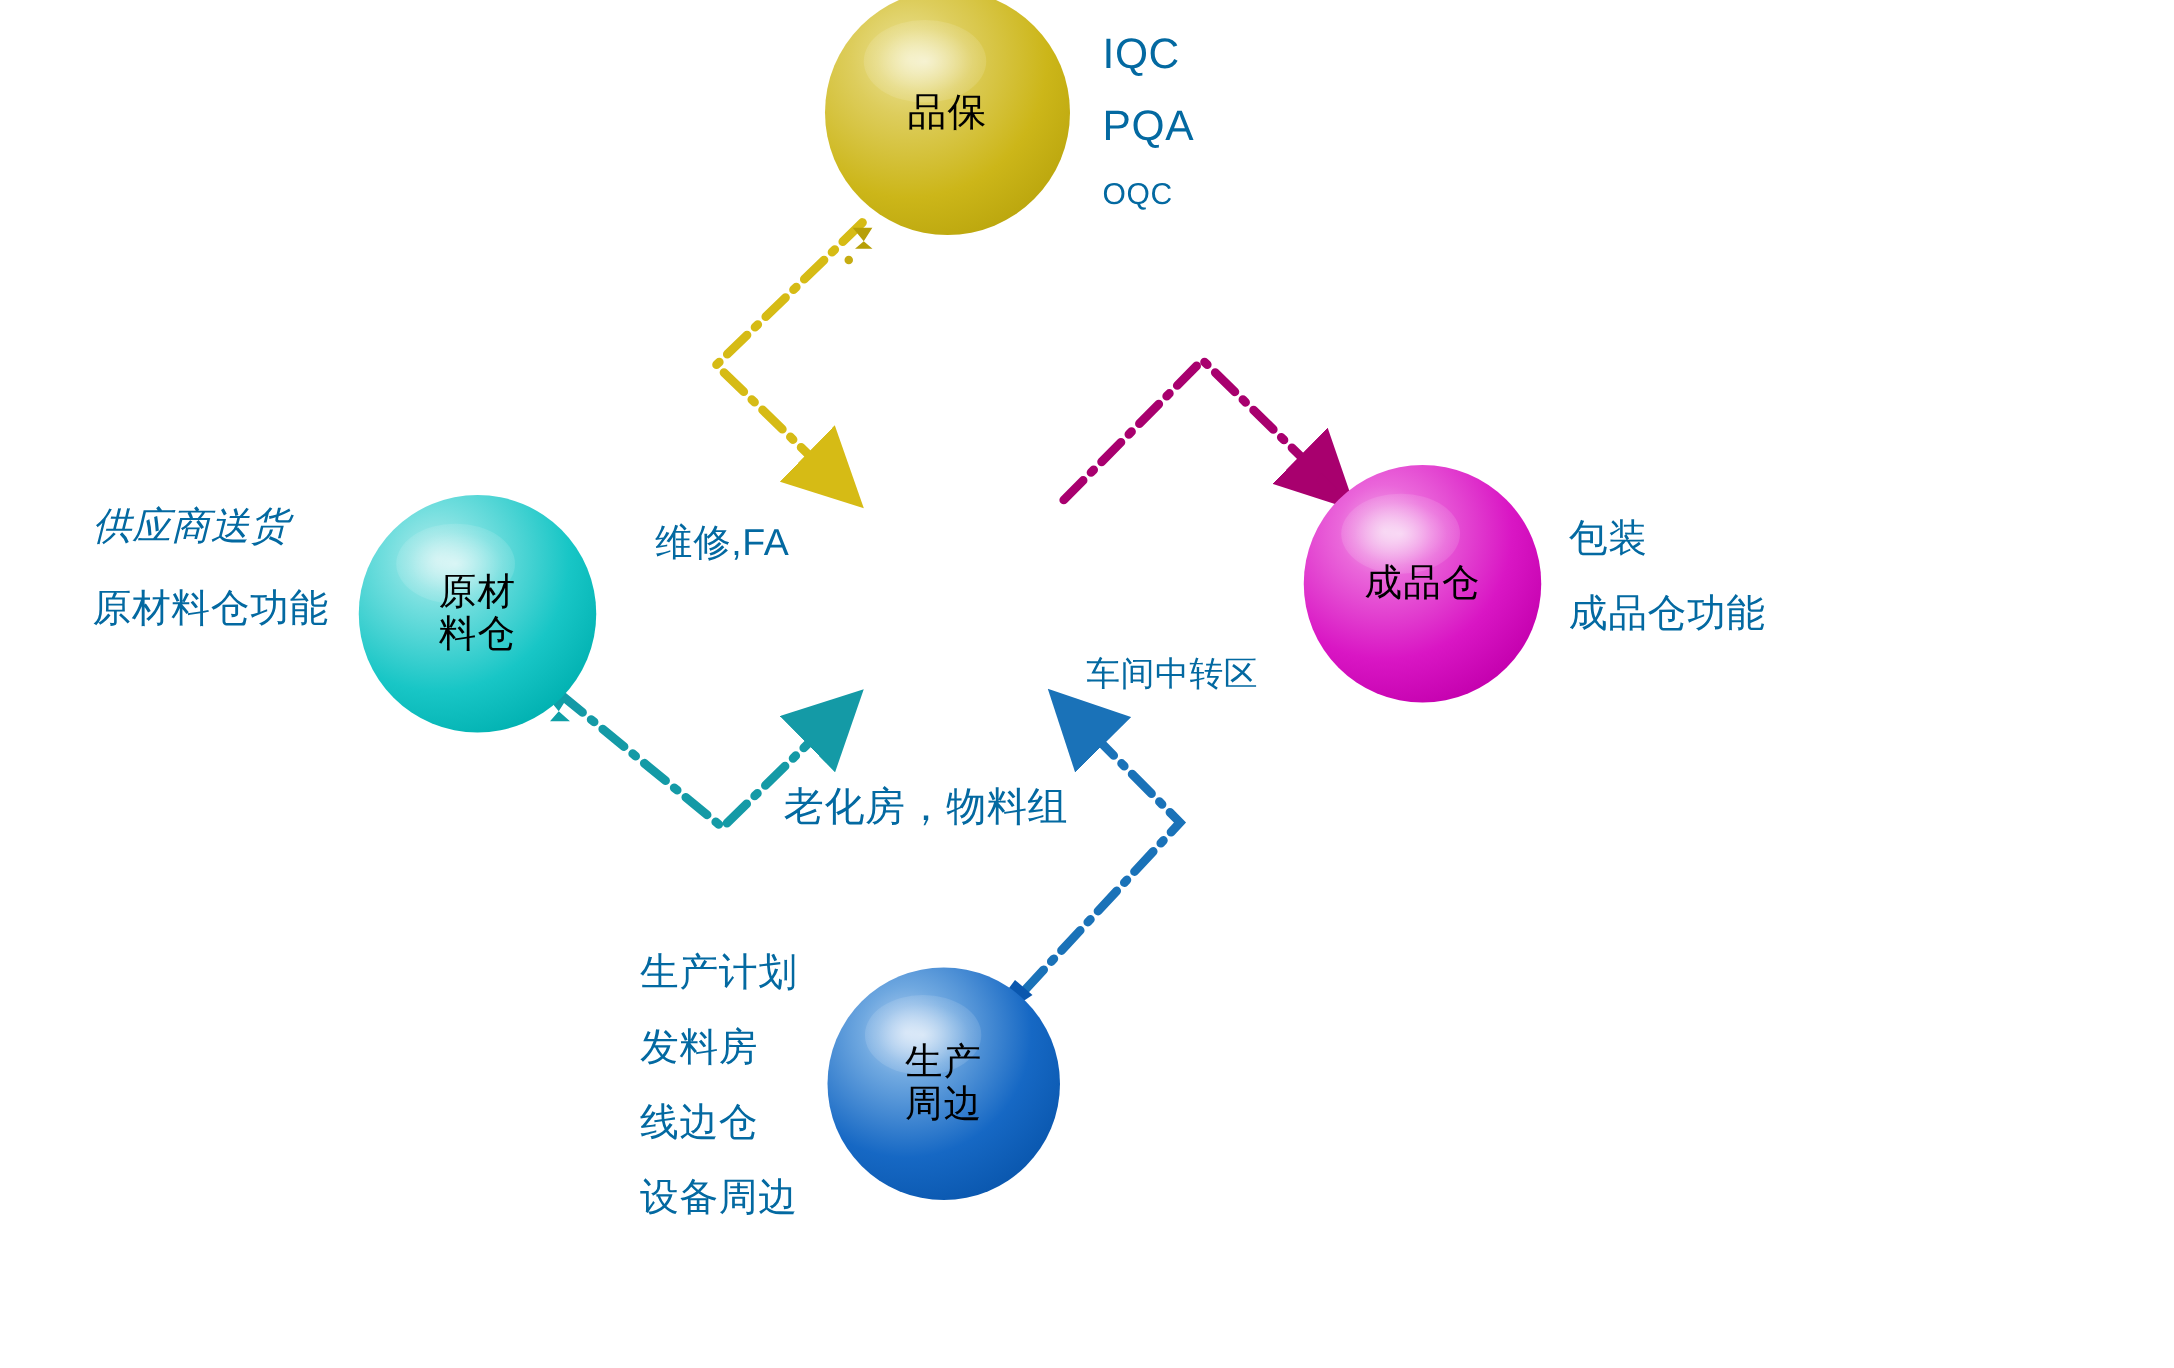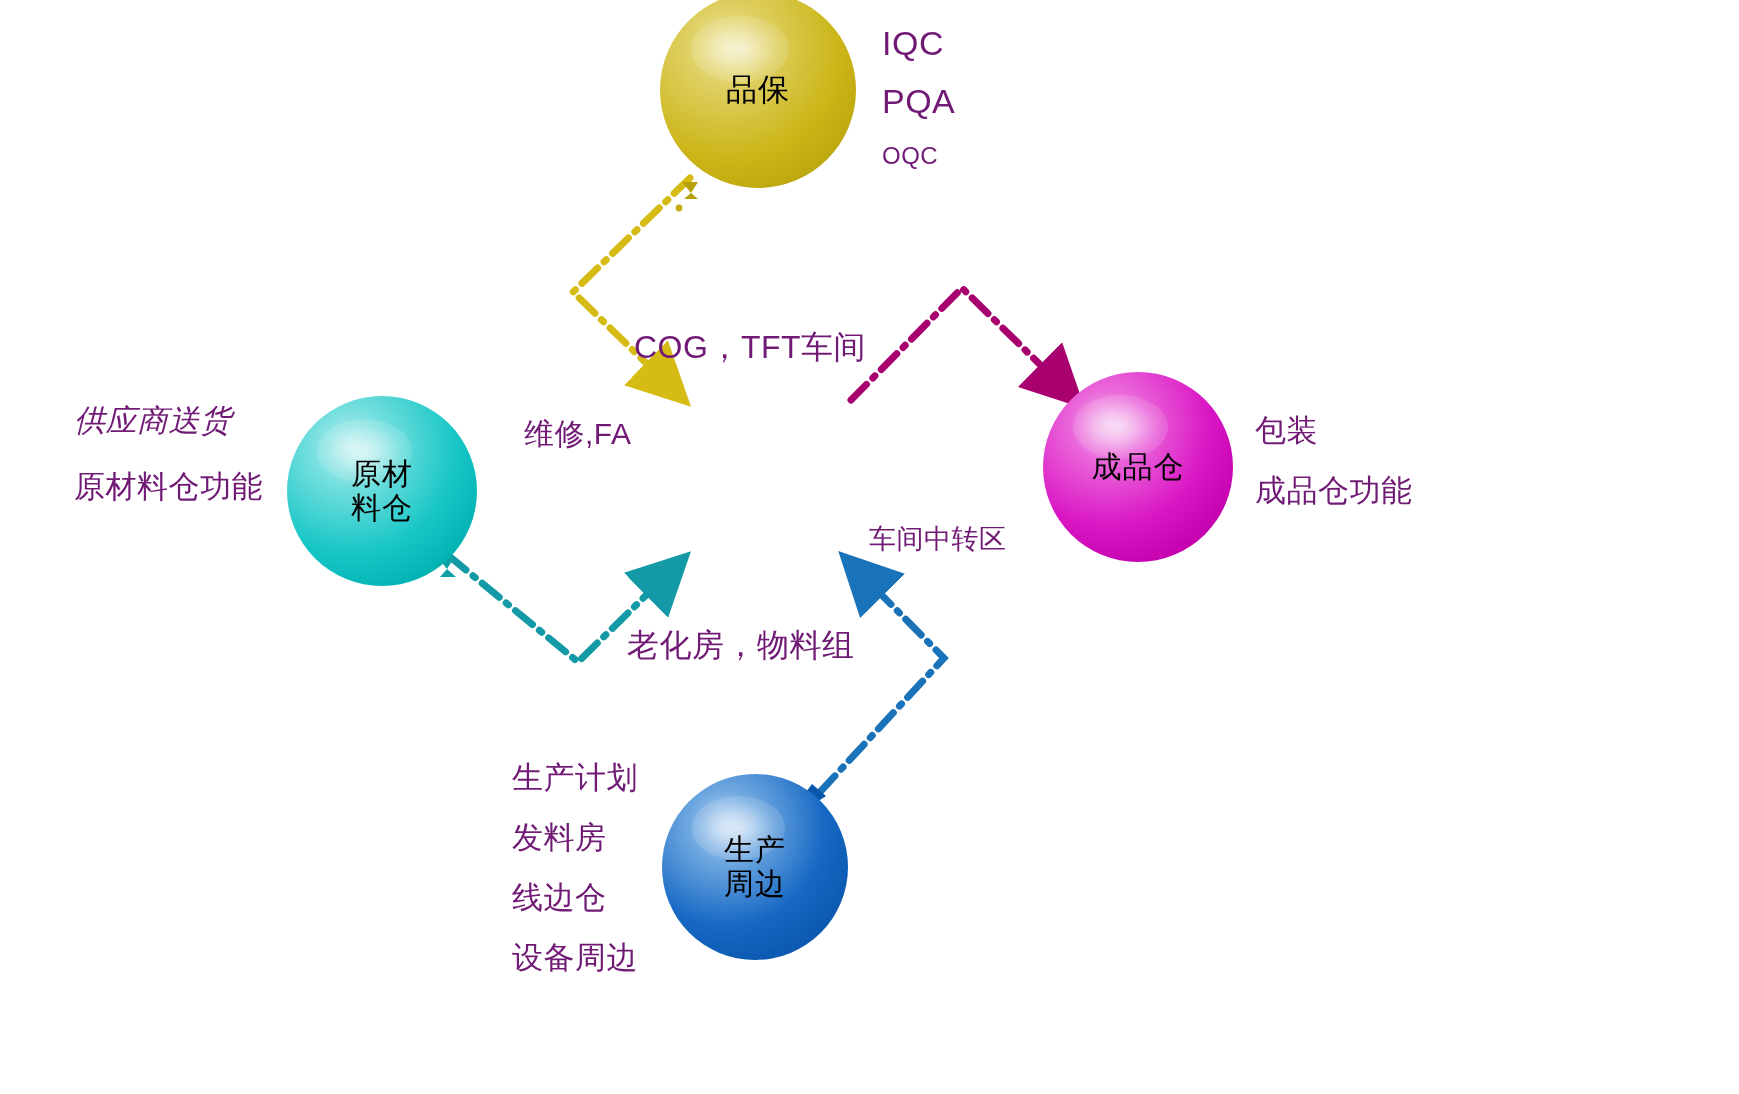--- a/index.html
+++ b/index.html
@@ -47,21 +47,21 @@
     pointer-events: none;
   }
   .tie {
     position: absolute;
     z-index: 3;
     width: 0;
     height: 0;
   }
   .note {
     position: absolute;
-    color: #701a75;
+    color: #0369a1;
     white-space: nowrap;
     z-index: 6;
     letter-spacing: 0.5px;
   }
   
   #balloon-qa {
     left: 660px; top: -8px;
     width: 196px; height: 196px;
     background:
       radial-gradient(circle at 34% 28%, #ece49a 0%, #ddcd5c 24%, #ccb619 58%, #bda80f 78%, #a08c06 100%);
@@ -173,18 +173,17 @@
   <div class="note" style="left:74px;top:466px;font-size:31px;">原材料仓功能</div>
 
   <div class="note" style="left:1255px;top:410px;font-size:31px;">包装</div>
   <div class="note" style="left:1255px;top:470px;font-size:31px;">成品仓功能</div>
 
   <div class="note" style="left:512px;top:757px;font-size:31px;">生产计划</div>
   <div class="note" style="left:512px;top:817px;font-size:31px;">发料房</div>
   <div class="note" style="left:512px;top:877px;font-size:31px;">线边仓</div>
   <div class="note" style="left:512px;top:937px;font-size:31px;">设备周边</div>
 
-  <div class="note" style="left:634px;top:326px;font-size:32px;">COG，TFT车间</div>
   <div class="note" style="left:524px;top:414px;font-size:30px;">维修,FA</div>
   <div class="note" style="left:869px;top:521px;font-size:27px;">车间中转区</div>
   <div class="note" style="left:627px;top:624px;font-size:32px;">老化房，物料组</div>
 
 </div>
 
 </body></html>

